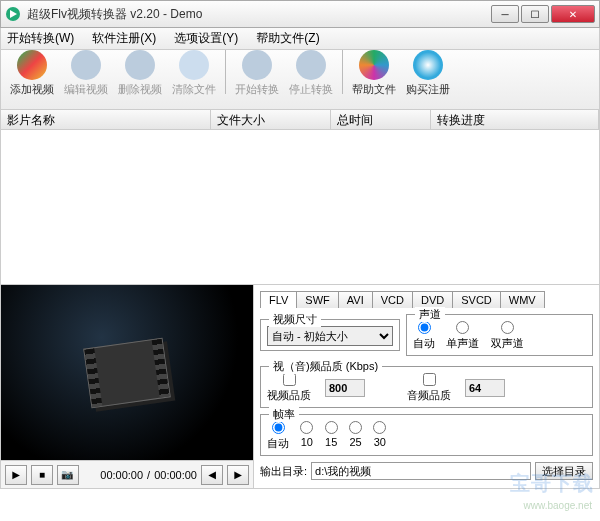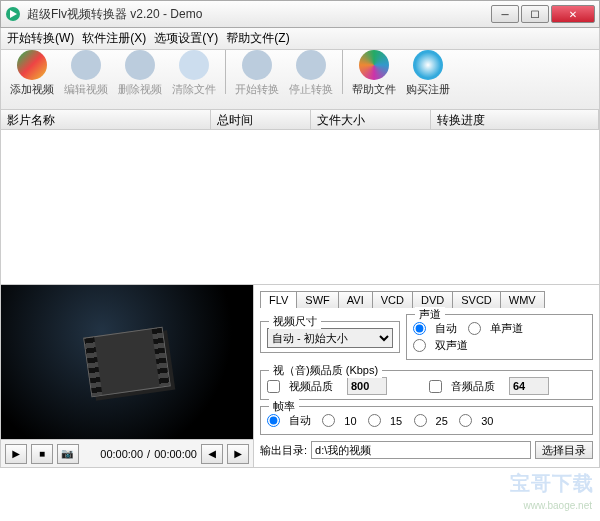--- a/index.html
+++ b/index.html
@@ -5,21 +5,21 @@
 * { box-sizing: border-box; margin: 0; padding: 0; }
 body { font-family: "Microsoft YaHei", SimSun, sans-serif; font-size: 12px; background: #fff; width: 600px; height: 521px; overflow: hidden; position: relative; }
 
 .titlebar { height: 28px; background: linear-gradient(#fdfdfd, #e8e8e8); border: 1px solid #aaa; display: flex; align-items: center; padding: 0 4px; }
 .titlebar .icon { width: 16px; height: 16px; margin-right: 6px; }
 .titlebar .title { flex: 1; font-size: 12px; color: #333; }
 .winbtns { display: flex; gap: 2px; }
 .winbtn { width: 28px; height: 18px; border: 1px solid #888; background: linear-gradient(#f7f7f7,#dedede); display: flex; align-items: center; justify-content: center; font-size: 10px; border-radius: 2px; }
 .winbtn.close { background: linear-gradient(#e67,#c23); color: #fff; width: 44px; }
 
-.menubar { height: 22px; background: linear-gradient(#fafafa,#ececec); border: 1px solid #ccc; border-top: none; display: flex; align-items: center; padding: 0 6px; gap: 8px; font-size: 12px; }
+.menubar { height: 22px; background: linear-gradient(#fafafa,#ececec); border: 1px solid #ccc; border-top: none; display: flex; align-items: center; padding: 0 6px; gap: 18px; font-size: 12px; }
 .menubar span { cursor: default; }
 
 .toolbar { height: 60px; background: linear-gradient(#fdfdfd,#ececec); border: 1px solid #ccc; border-top: none; display: flex; align-items: flex-start; padding: 0 4px; }
 .tbitem { display: flex; flex-direction: column; align-items: center; width: 54px; font-size: 11px; color: #333; }
 .tbitem.dis { color: #999; }
 .tbicon { width: 30px; height: 30px; border-radius: 50%; margin-bottom: 2px; }
 .tbsep { width: 1px; height: 44px; background: #bbb; margin: 0 4px; }
 
 .listhead { height: 20px; background: linear-gradient(#fafafa,#e6e6e6); border: 1px solid #ccc; border-top: none; display: flex; }
 .listhead div { border-right: 1px solid #ccc; padding: 2px 6px; font-size: 12px; }
@@ -36,21 +36,21 @@
 
 .settings { flex:1; padding: 6px; font-size: 12px; border-left: 1px solid #ccc; }
 .tabs { display: flex; }
 .tab { border: 1px solid #999; border-bottom: none; padding: 2px 8px; background: linear-gradient(#fdfdfd,#e8e8e8); margin-right: -1px; font-size: 11px; }
 .tab.active { background: #fff; }
 .fs { border: 1px solid #999; margin: 6px 0 4px; padding: 6px 6px 4px; position: relative; }
 .fs .lg { position: absolute; top: -8px; left: 8px; background: #fff; padding: 0 4px; font-size: 11px; }
 .row { display: flex; align-items: center; gap: 6px; }
 select.sel { font-size: 11px; height: 20px; border: 1px solid #777; }
 input[type=text].txt { font-size: 11px; height: 18px; border: 1px solid #aaa; background: #efefef; width: 40px; padding: 0 3px; font-weight: bold; }
-.radio, .chk { display: inline-flex; align-items: center; gap: 9px; margin-right: 8px; font-size: 11px; }
+.radio, .chk { display: inline-flex; align-items: center; gap: 2px; margin-right: 8px; font-size: 11px; flex-direction: column; }
 .radio input, .chk input { margin:0; }
 
 .outrow { display:flex; align-items:center; gap:4px; font-size:11px; padding: 2px 0; }
 .outrow input[type=text] { flex:1; height:18px; border:1px solid #999; padding:0 3px; font-size:11px; }
 .btnsm { height:18px; border:1px solid #999; background:linear-gradient(#fafafa,#e4e4e4); font-size:11px; padding:0 6px; }
 
 .watermark { position:absolute; right:6px; bottom:24px; font-size:20px; font-weight: bold; color: rgba(70,140,220,0.25); letter-spacing:1px; pointer-events:none; }
 .watermark2 { position:absolute; right:8px; bottom:10px; font-size:10px; color: rgba(120,170,120,0.45); pointer-events:none; }
 </style>
 </head>
@@ -108,22 +108,22 @@
     <span>帮助文件</span>
   </div>
   <div class="tbitem">
     <div class="tbicon" style="background:radial-gradient(#fff,#3ad 60%);"></div>
     <span>购买注册</span>
   </div>
 </div>
 
 <div class="listhead">
   <div style="width:210px">影片名称</div>
+  <div style="width:120px">文件大小</div>
   <div style="width:100px">总时间</div>
-  <div style="width:120px">文件大小</div>
   <div style="flex:1">转换进度</div>
 </div>
 <div class="listarea"></div>
 
 <div class="bottom">
   <div class="preview">
     <div class="previewvid">
       <div class="filmicon"></div>
     </div>
     <div class="playrow">

